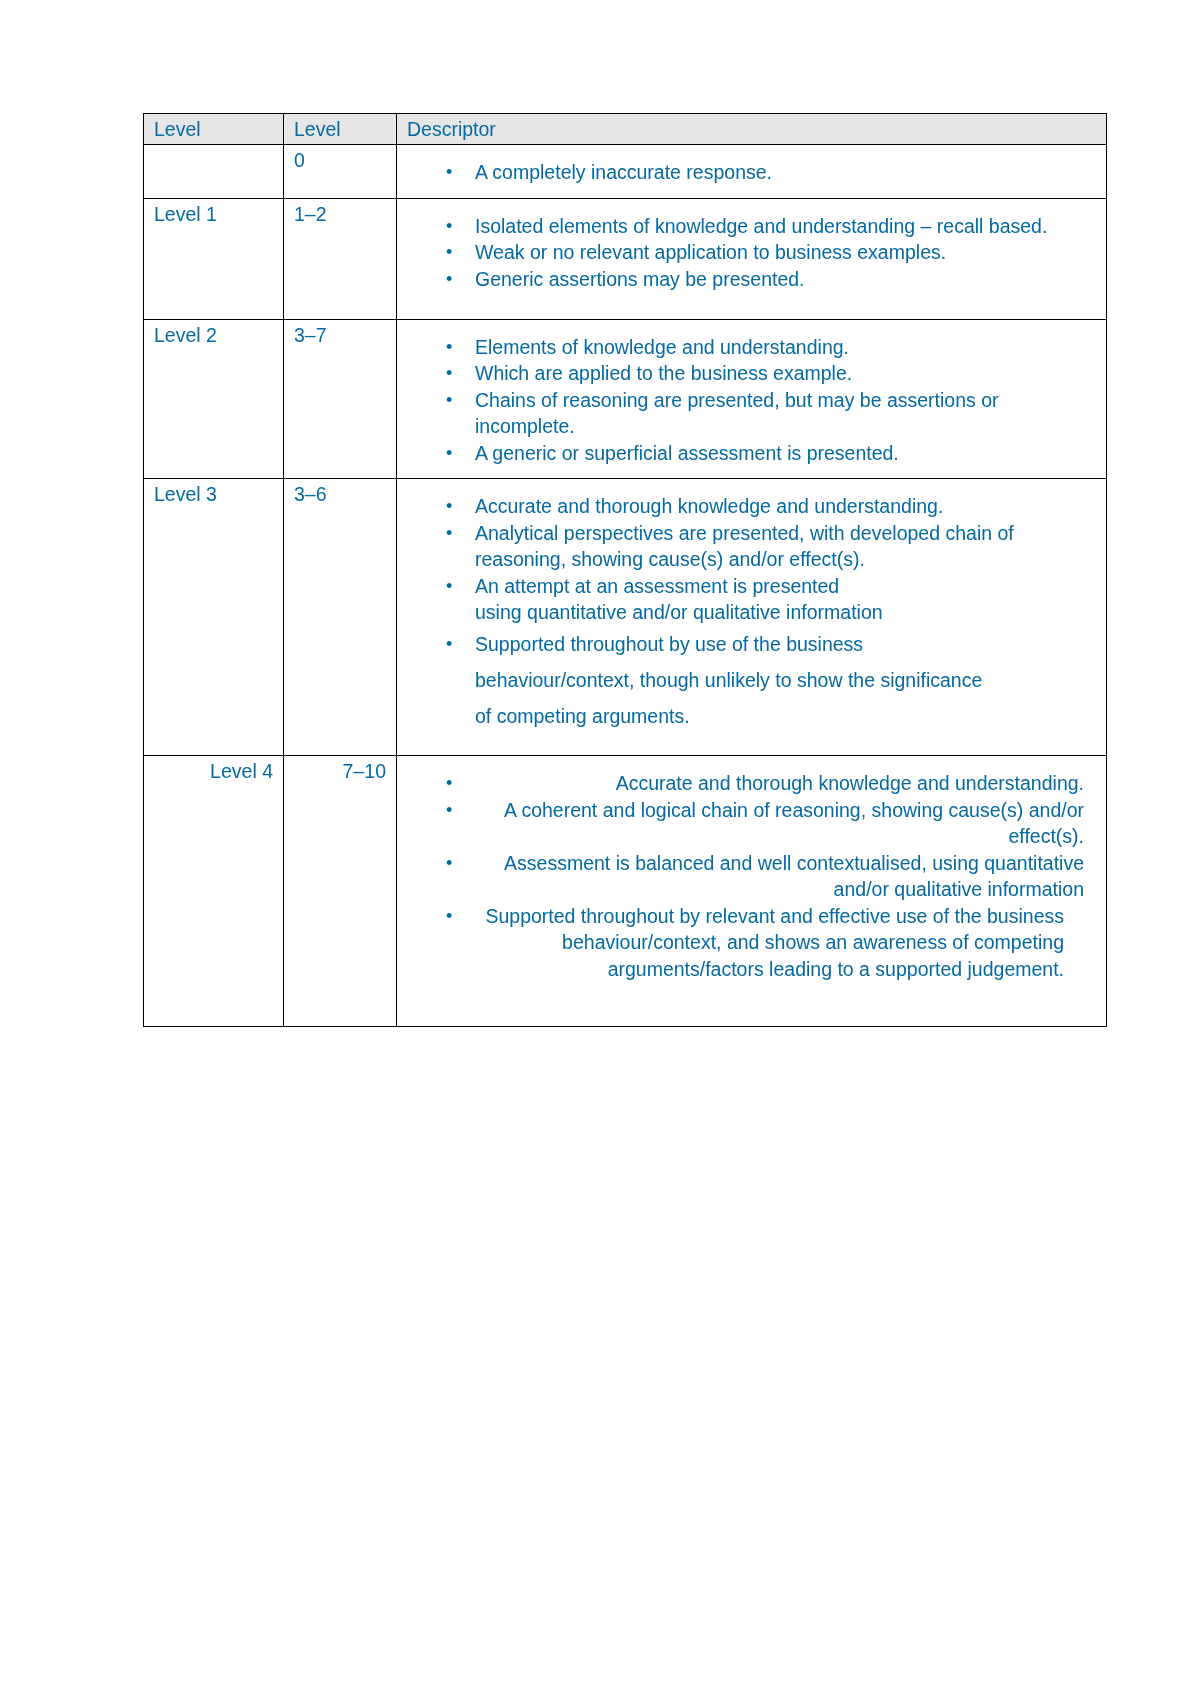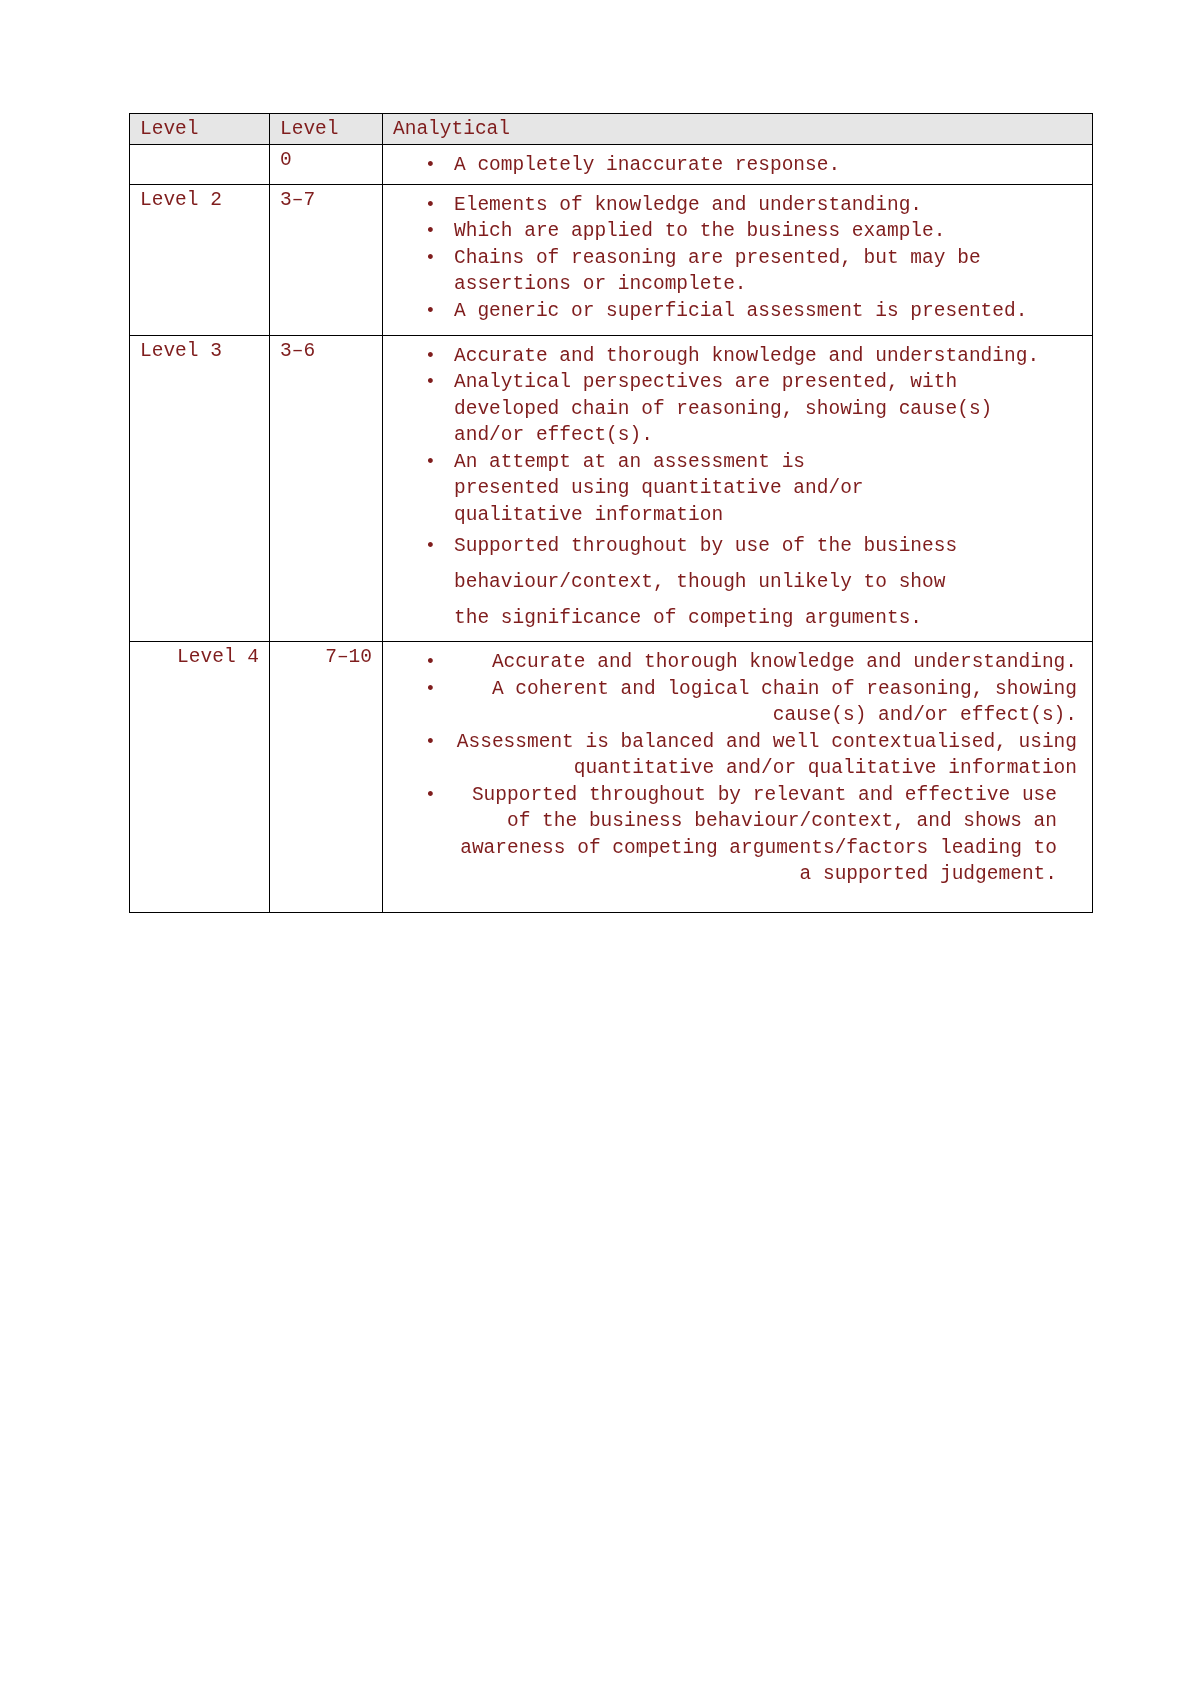--- a/index.html
+++ b/index.html
@@ -1,34 +1,34 @@
 <!DOCTYPE html>
 <html><head>
   <meta charset="utf-8">
   <style>
     html, body { margin: 0; padding: 0; background: #ffffff; }
     body { width: 1191px; height: 1684px; position: relative; overflow: hidden; }
     .page { position: absolute; left: 0; top: 0; width: 1191px; height: 1684px; background: #fff; }
     table.rubric {
-      position: absolute; left: 129px; top: 113px; width: 963px;
+      position: absolute; left: 143px; top: 113px; width: 963px;
       border-collapse: collapse;
-      font-family: Liberation Mono, monospace; font-size: 19.5px; color: #7f1d1d;
+      font-family: Liberation Sans, sans-serif; font-size: 19.5px; color: #0369a1;
       table-layout: fixed;
     }
     table.rubric col.c-level { width: 140px; }
     table.rubric col.c-mark { width: 113px; }
     table.rubric col.c-desc { width: 710px; }
     table.rubric th, table.rubric td {
       border: 1.6px solid #000; vertical-align: top; text-align: left;
       padding: 4px 10px 0 10px; font-weight: normal; line-height: 26.5px;
     }
     table.rubric thead th { background: #e6e6e6; height: 28px; padding-top: 2px; }
     table.rubric td { padding-top: 2px; }
     td.desc { padding-left: 0; padding-right: 6px; }
-    ul.bullets { list-style: none; margin: 5px; padding: 0; }
+    ul.bullets { list-style: none; margin: 12px; padding: 0; }
     ul.bullets li { position: relative; padding-left: 56px; }
     ul.bullets li::before {
       content: "\2022"; position: absolute; left: 27px; top: 0; font-size: 18px;
     }
     tr.r0 td { height: 27px; }
     tr.r1 td { height: 118px; }
     tr.r2 td { height: 148px; }
     tr.r3 td { height: 274px; }
     tr.r4 td { height: 268px; text-align: right; }
     tr.r3 li.tall { line-height: 36px; }
@@ -40,30 +40,41 @@
   <table class="rubric">
     <colgroup>
       <col class="c-level">
         <col class="c-mark">
         <col class="c-desc">
     </colgroup>
     <thead>
       <tr>
         <th>Level</th>
         <th>Level</th>
-        <th>Analytical</th>
+        <th>Descriptor</th>
       </tr>
     </thead>
     <tbody>
       <tr class="r0">
         <td></td>
         <td>0</td>
         <td class="desc">
           <ul class="bullets">
             <li>A completely inaccurate response.</li>
+          </ul>
+        </td>
+      </tr>
+      <tr class="r1">
+        <td>Level 1</td>
+        <td>1–2</td>
+        <td class="desc">
+          <ul class="bullets">
+            <li>Isolated elements of knowledge and understanding – recall based.</li>
+            <li>Weak or no relevant application to business examples.</li>
+            <li>Generic assertions may be presented.</li>
           </ul>
         </td>
       </tr>
       <tr class="r2">
         <td>Level 2</td>
         <td>3–7</td>
         <td class="desc">
           <ul class="bullets">
             <li>Elements of knowledge and understanding.</li>
             <li>Which are applied to the business example.</li>

